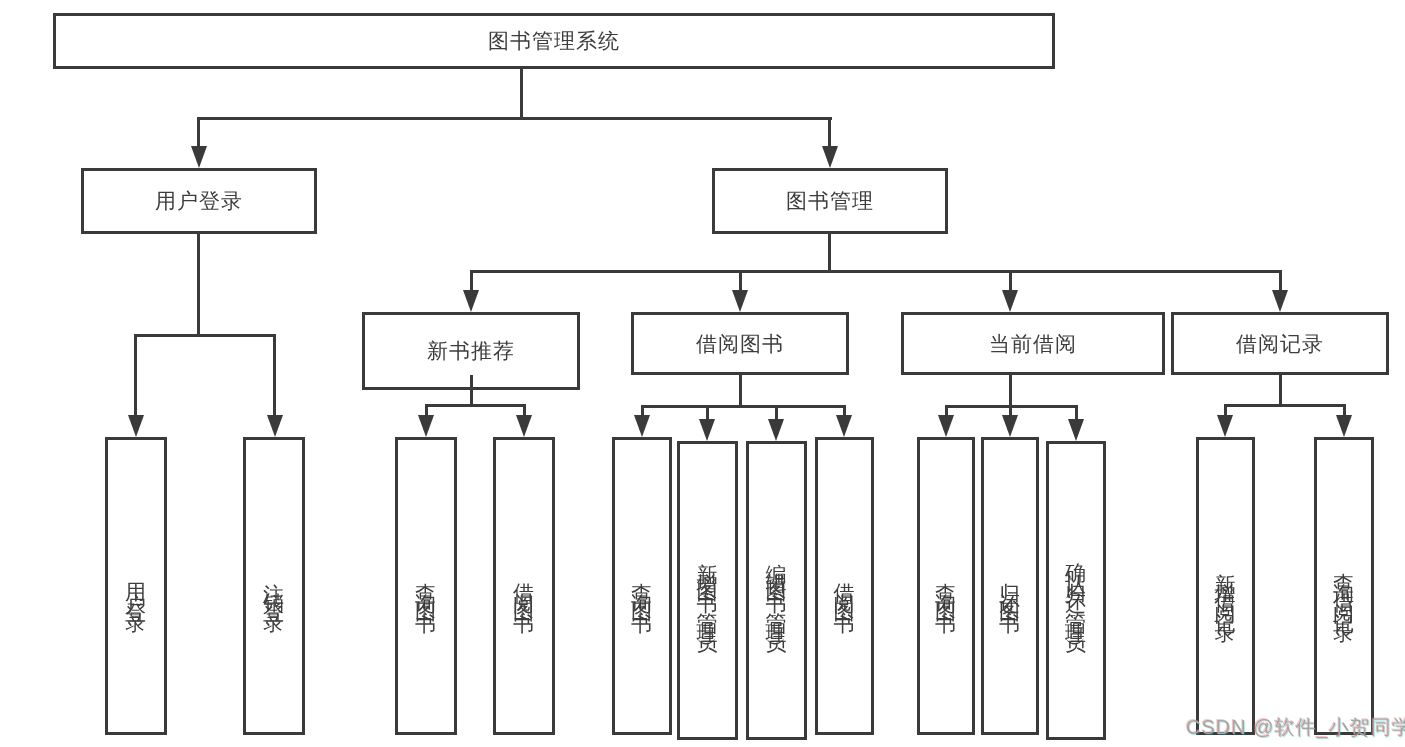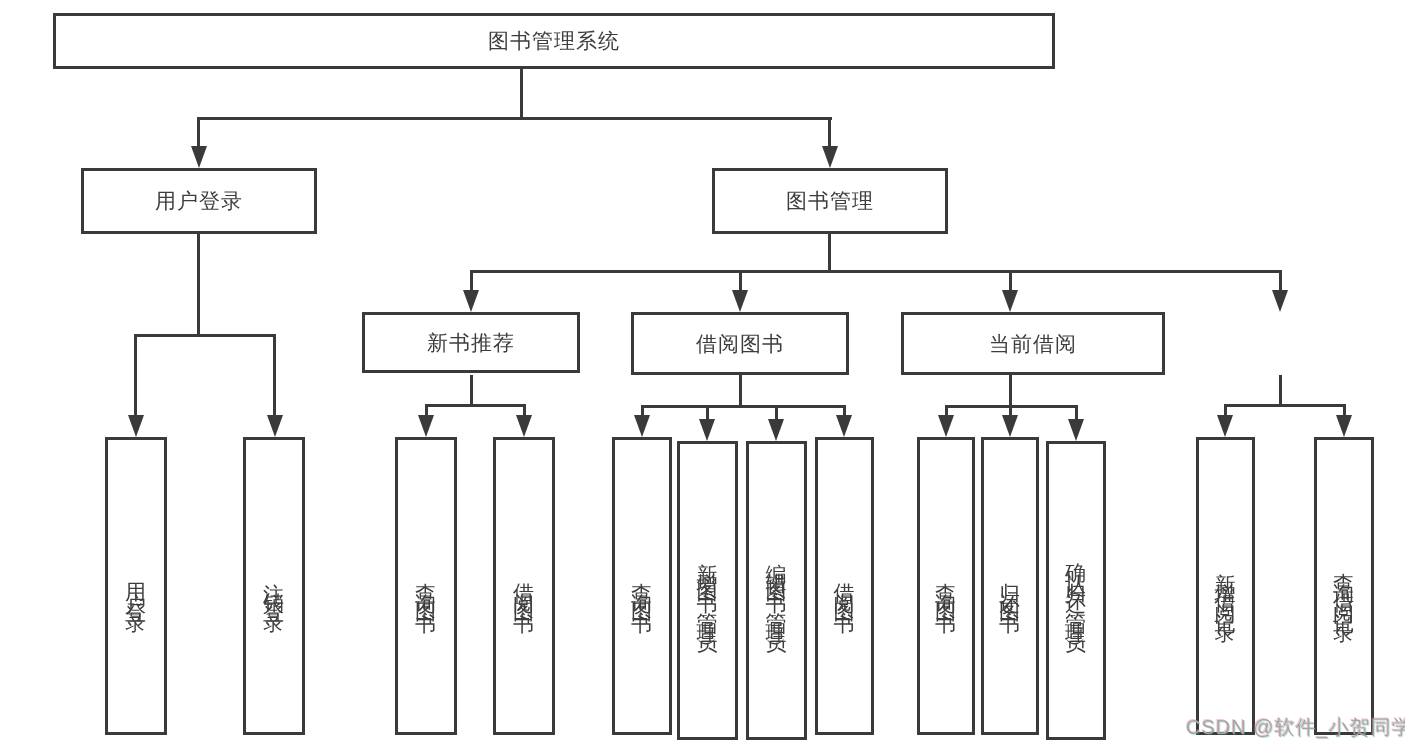--- a/index.html
+++ b/index.html
@@ -66,28 +66,31 @@
   <div class="hl" style="left:470px;top:270px;width:811px;"></div>
   <div class="vl" style="left:470px;top:270px;height:21px;"></div>
   <div class="arrow" style="left:463px;top:290px;"></div>
   <div class="vl" style="left:739px;top:270px;height:21px;"></div>
   <div class="arrow" style="left:732px;top:290px;"></div>
   <div class="vl" style="left:1009px;top:270px;height:21px;"></div>
   <div class="arrow" style="left:1002px;top:290px;"></div>
   <div class="vl" style="left:1279px;top:270px;height:21px;"></div>
   <div class="arrow" style="left:1272px;top:290px;"></div>
 
-  <div class="hnode" style="left:362px;top:312px;width:218px;height:61px;align-items:center;">
+  <div class="hnode" style="left:362px;top:312px;width:218px;height:78px;align-items:center;">
     <span>新书推荐</span>
   </div>
   <div class="hnode" style="left:631px;top:312px;width:218px;height:63px;">
     <span>借阅图书</span>
   </div>
   <div class="hnode" style="left:901px;top:312px;width:264px;height:63px;">
     <span>当前借阅</span>
+  </div>
+  <div class="hnode" style="left:1171px;top:312px;width:218px;height:63px;">
+    <span>借阅记录</span>
   </div>
 
   <div class="vl" style="left:470px;top:375px;height:30px;"></div>
   <div class="hl" style="left:425px;top:404px;width:101px;"></div>
   <div class="vl" style="left:425px;top:404px;height:12px;"></div>
   <div class="arrow" style="left:418px;top:415px;"></div>
   <div class="vl" style="left:523px;top:404px;height:12px;"></div>
   <div class="arrow" style="left:516px;top:415px;"></div>
 
   <div class="vl" style="left:739px;top:375px;height:32px;"></div>

